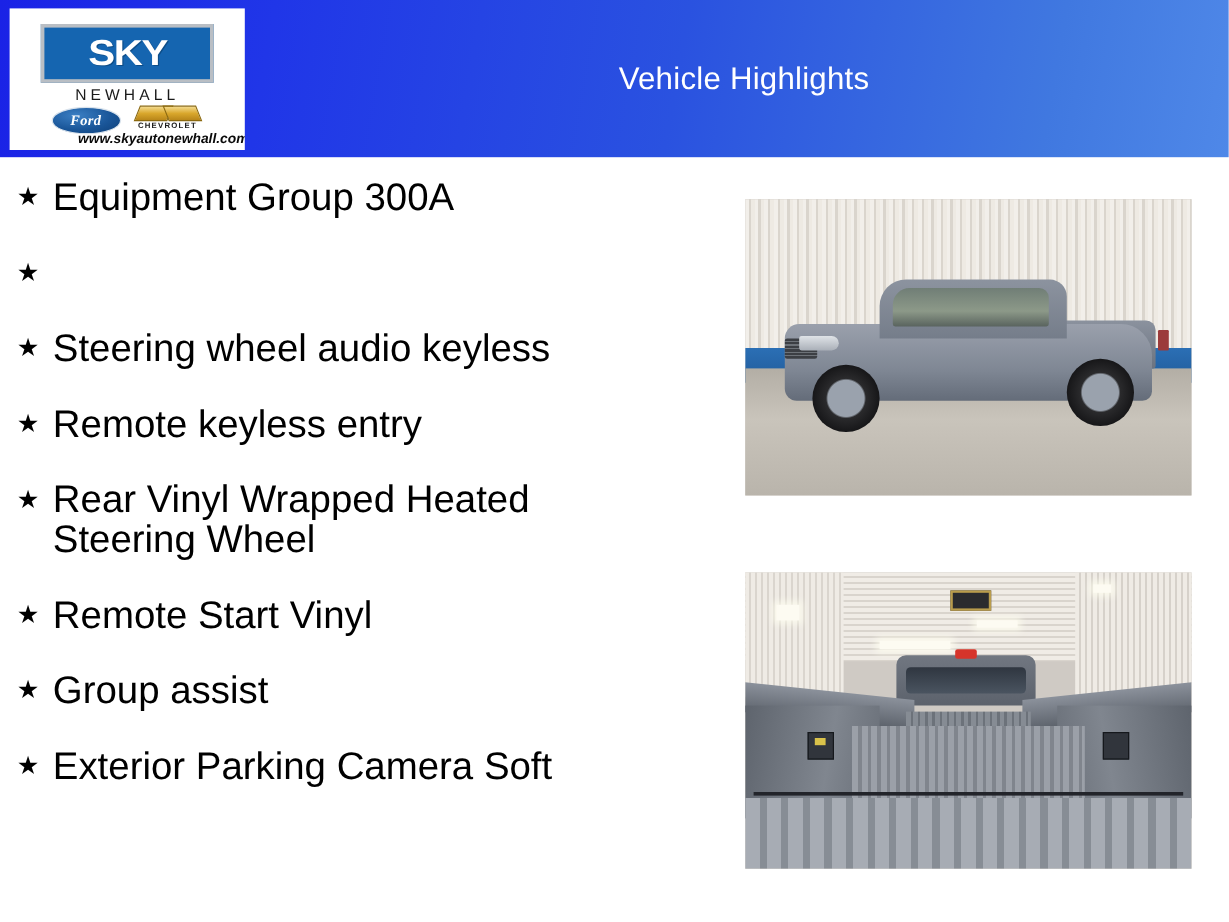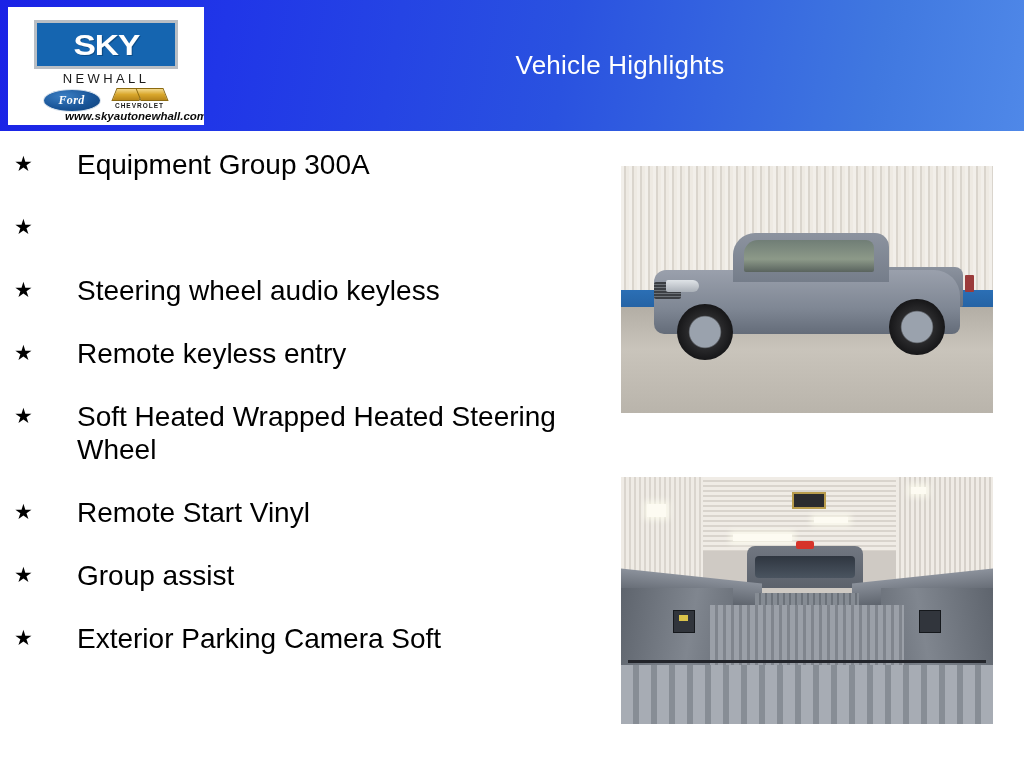--- a/index.html
+++ b/index.html
@@ -213,25 +213,24 @@
     width: 30px;
     color: #000000;
     font-size: 21px;
     line-height: 33px;
     font-family: "DejaVu Sans", sans-serif;
   }
 
   .feature-text {
     flex: 1 1 auto;
     color: #000000;
-    font-size: 28px;
+    font-size: 32px;
     line-height: 33px;
     font-family: "Liberation Sans", sans-serif;
     max-width: 500px;
-    margin-left: 33px;
   }
 
   
   .photo {
     position: absolute;
     overflow: hidden;
     background: #cfcac4;
   }
 
   .photo-truck {
@@ -513,21 +512,21 @@
       <span class="feature-text">Steering wheel audio keyless</span>
     </div>
 
     <div class="feature-item">
       <span class="bullet-star">★</span>
       <span class="feature-text">Remote keyless entry</span>
     </div>
 
     <div class="feature-item">
       <span class="bullet-star">★</span>
-      <span class="feature-text">Soft Heated Wrapped Heated Steering Wheel</span>
+      <span class="feature-text">Rear Vinyl Wrapped Heated Steering Wheel</span>
     </div>
 
     <div class="feature-item">
       <span class="bullet-star">★</span>
       <span class="feature-text">Remote Start Vinyl</span>
     </div>
 
     <div class="feature-item">
       <span class="bullet-star">★</span>
       <span class="feature-text">Group assist</span>

